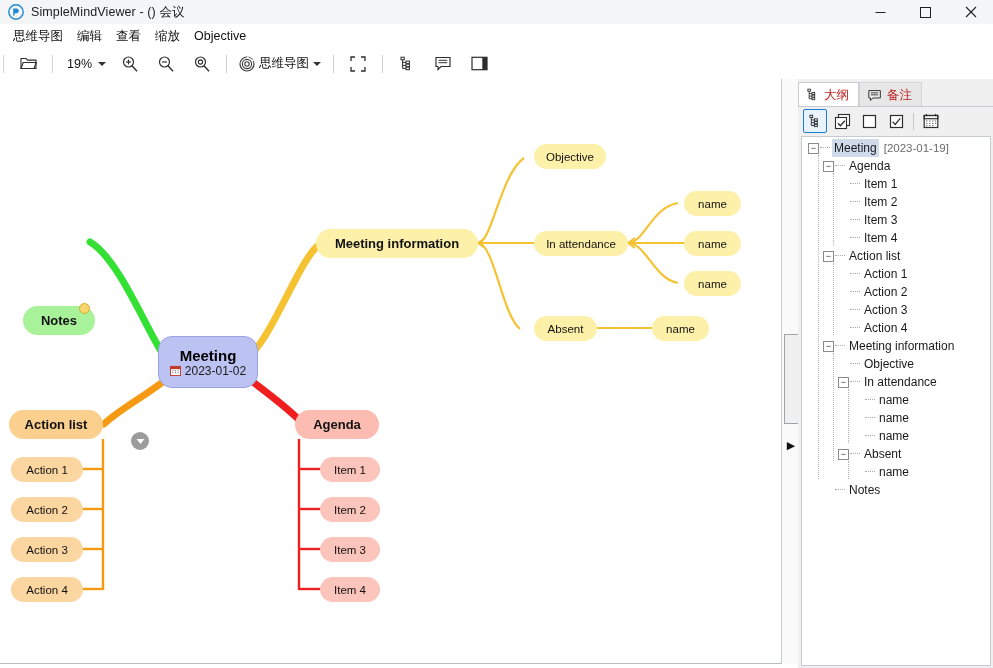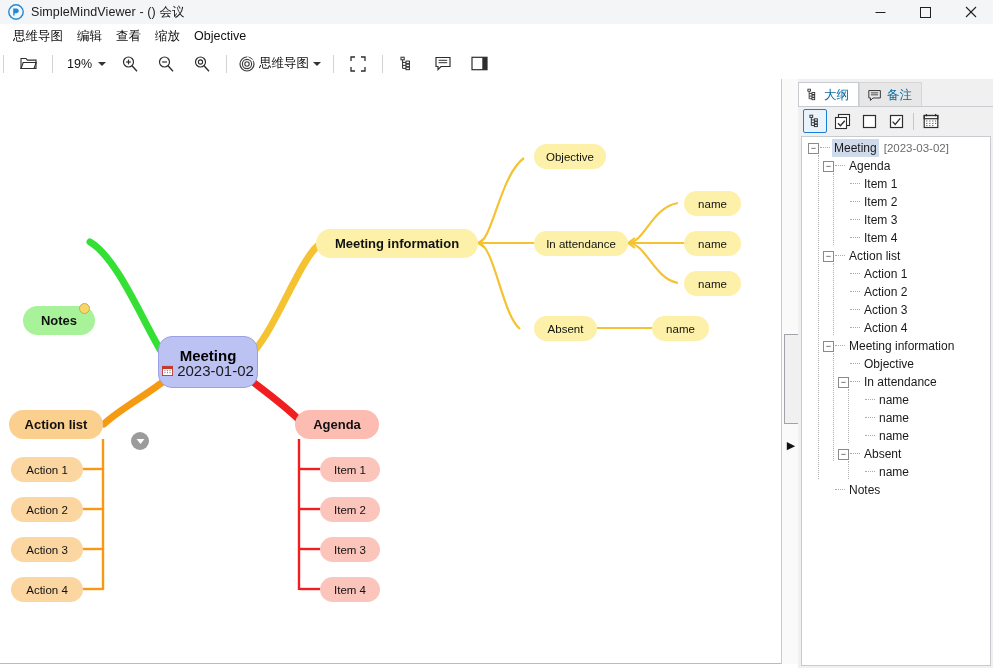--- a/index.html
+++ b/index.html
@@ -66,21 +66,21 @@
     position:absolute;box-sizing:border-box;
     display:flex;align-items:center;justify-content:center;
     border-radius:999px;white-space:nowrap;
     font-size:11.5px;color:#111;z-index:5;
   }
   .node.root{
     border-radius:14px;flex-direction:column;justify-content:center;
     background:#bcc2f2;border:1px solid #9aa2e4;
   }
   .root-title{font-size:15px;font-weight:bold;color:#000;line-height:17px;}
-  .root-date{font-size:15px;color:#1a1a1a;display:flex;align-items:center;gap:4px;line-height:14px;}
+  .root-date{font-size:12px;color:#1a1a1a;display:flex;align-items:center;gap:4px;line-height:14px;}
   .cal-ico{width:11px;height:11px;flex:none;}
 
   .n-yellow{background:#fdf0a8;}
   .n-orange{background:#fbcf8e;}
   .n-orange-l{background:#fbd6a0;}
   .n-red{background:#fcbcb2;}
   .n-red-l{background:#fcc5bc;}
   .n-green{background:#a8f39a;}
   .bold{font-weight:bold;font-size:13px;}
 
@@ -113,21 +113,21 @@
   .rpanel{
     position:absolute;left:798px;top:79px;width:195px;height:589px;
     background:#f0f0f0;
   }
   .tabstrip{
     position:absolute;left:0;top:2px;width:195px;height:26px;
     display:flex;align-items:flex-end;
   }
   .tab{
     height:24px;display:flex;align-items:center;gap:5px;padding:0 9px 0 8px;
-    font-size:12.5px;color:#0369a1;border:1px solid transparent;
+    font-size:12.5px;color:#b91c1c;border:1px solid transparent;
     border-bottom:none;background:transparent;
   }
   .tab.active{background:#fff;border-color:#c8ccd0;}
   .tab.inactive{background:#e7e7e7;border-color:#d6d6d6;}
   .tabline{position:absolute;left:0;top:27px;width:195px;height:1px;background:#c8ccd0;}
 
   .rtoolbar{
     position:absolute;left:0;top:28px;width:195px;height:28px;
     background:#f0f0f0;display:flex;align-items:center;padding-left:5px;
   }
@@ -468,21 +468,21 @@
     </div>
     <div class="tabline"></div>
 
     <div class="treebox">
       <div class="tree" id="tree-root">
           <div class="trow">
             <span class="pad" style="width: 6px;"></span>
             <span class="texp">−</span>
             <span class="tdots"></span>
             <span class="tlabel sel">Meeting</span>
-            <span class="tdate">[2023-03-02]</span>
+            <span class="tdate">[2023-01-19]</span>
           </div>
           <div class="trow">
             <span class="pad" style="width: 21px;"></span>
             <span class="texp">−</span>
             <span class="tdots"></span>
             <span class="tlabel">Agenda</span>
           </div>
           <div class="trow">
             <span class="pad" style="width: 36px;"></span>
             <span class="pad" style="width: 11px;"></span>

